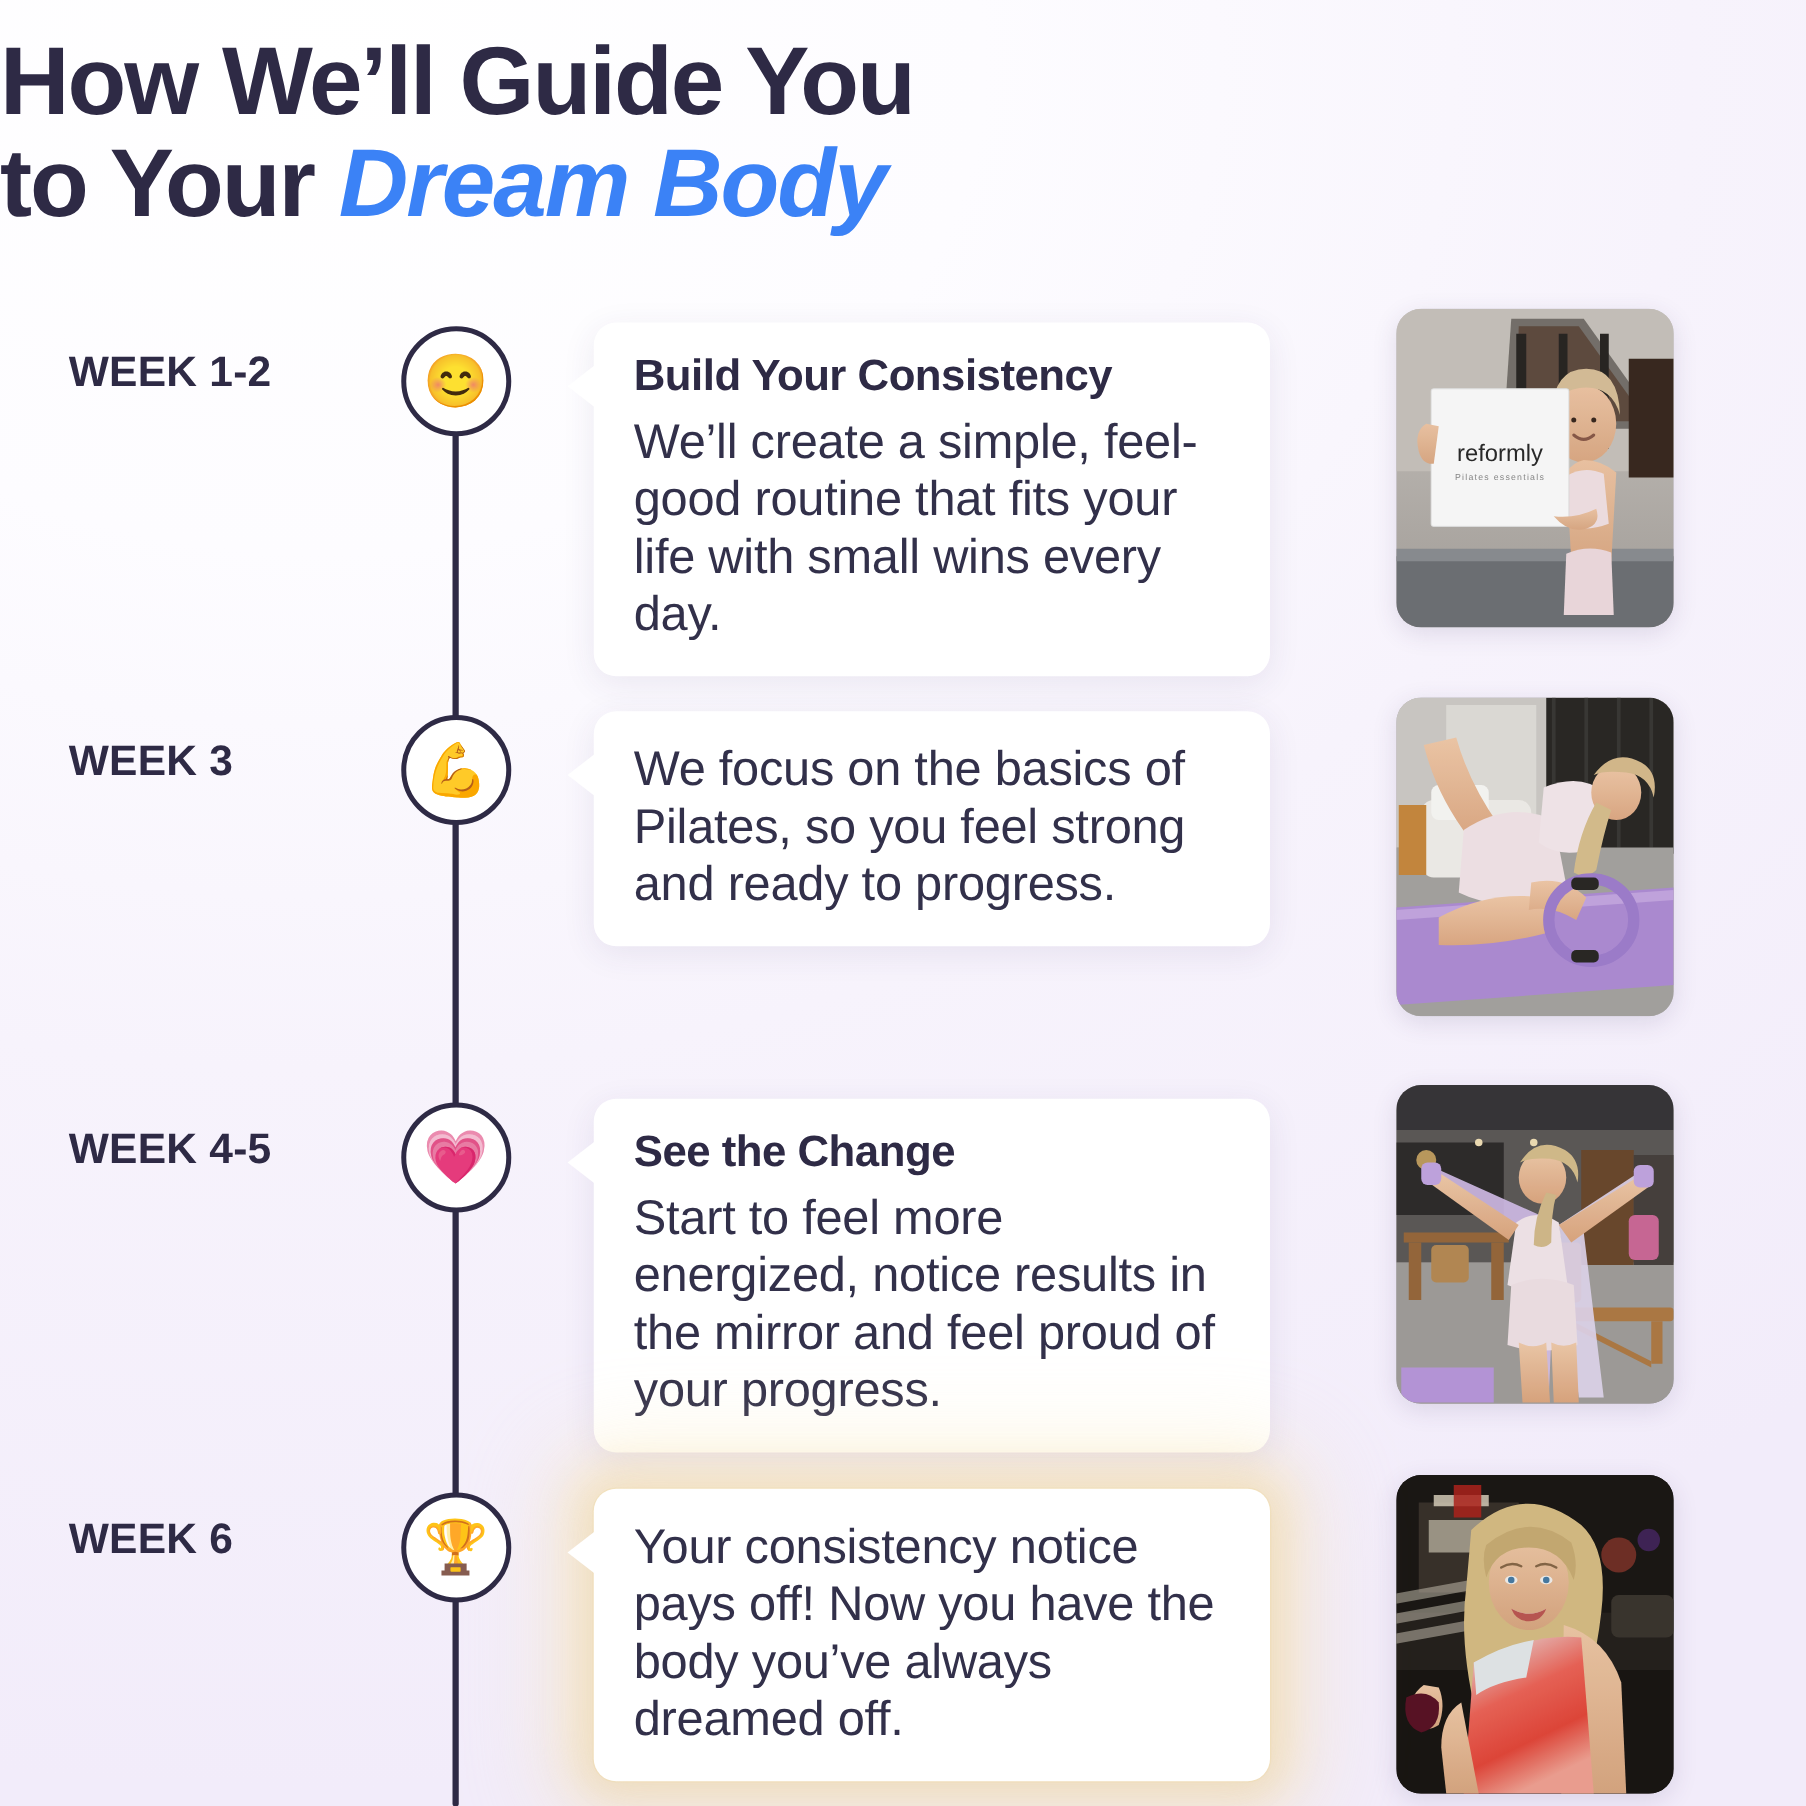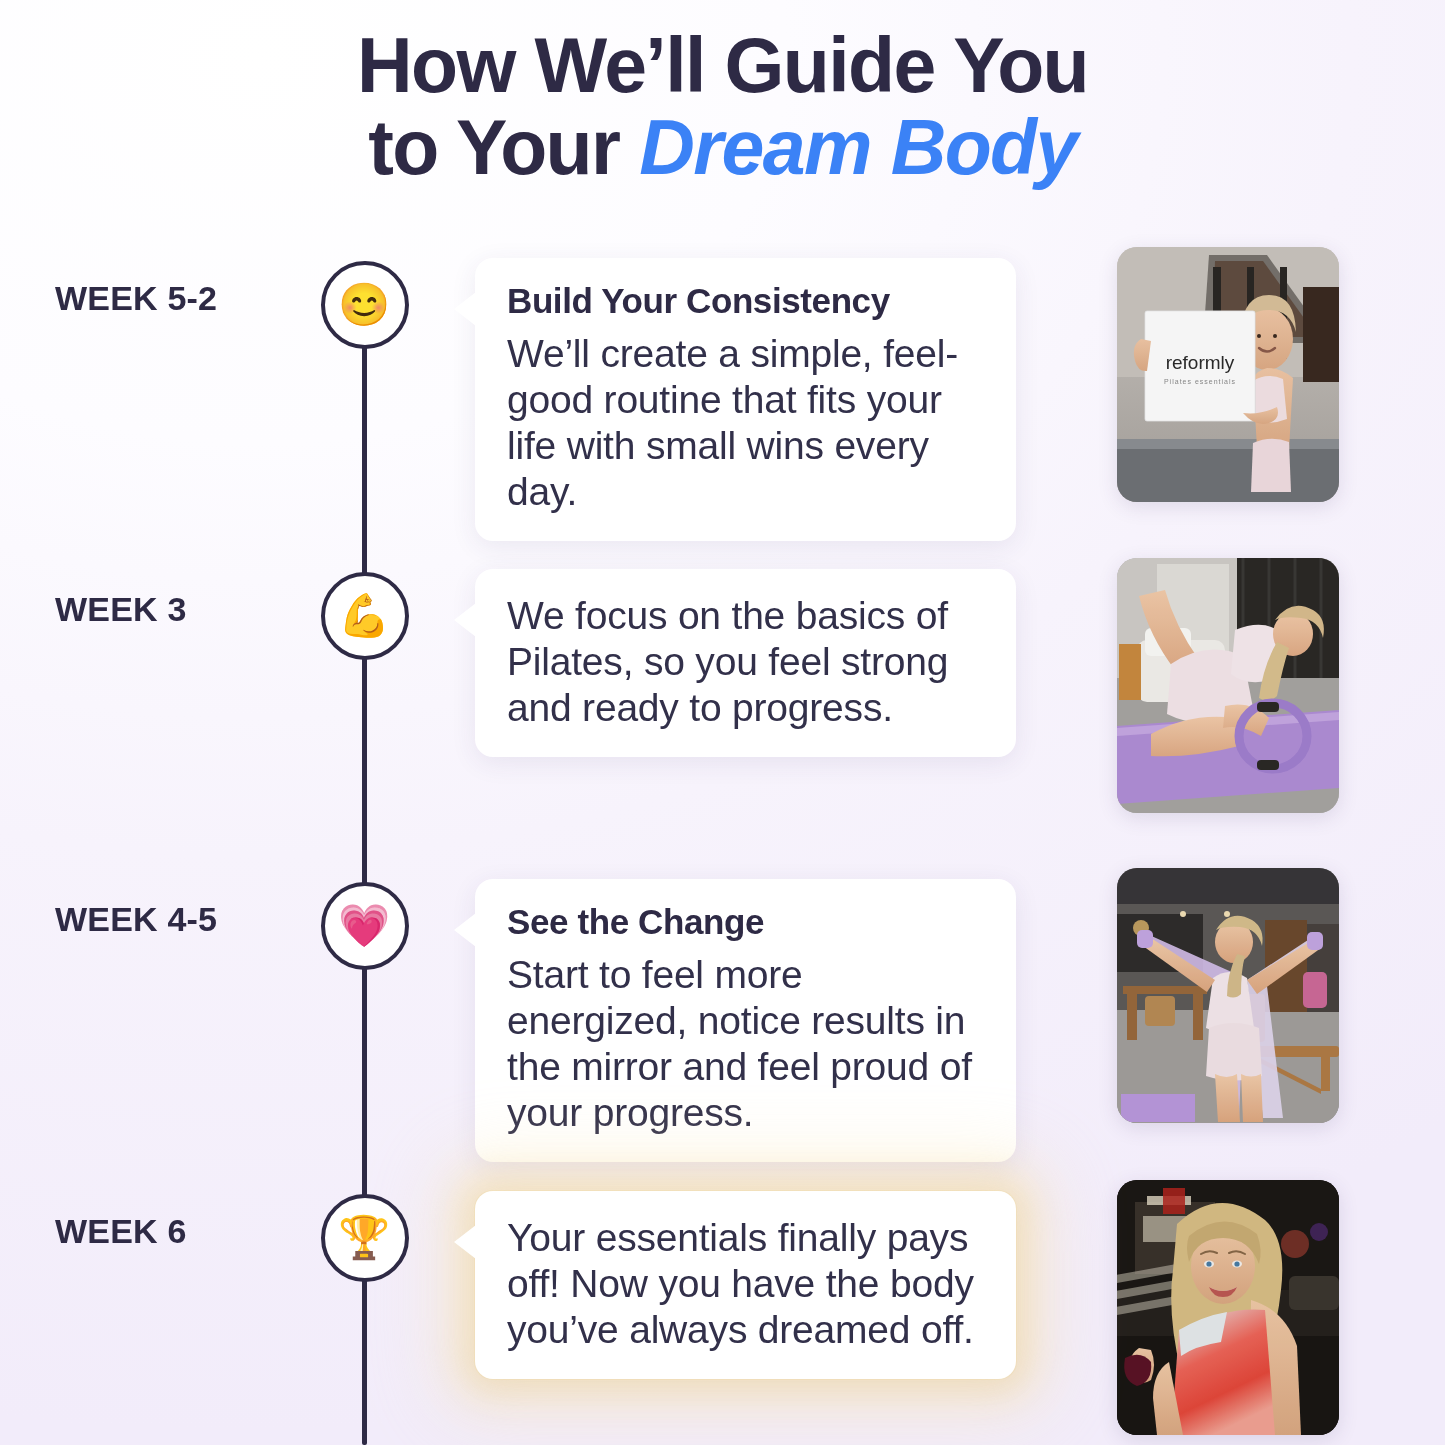--- a/index.html
+++ b/index.html
@@ -13,21 +13,21 @@
   body {
     position:relative;
     background:
       radial-gradient(130% 95% at 18% 4%, #ffffff 0%, #fdfcff 28%, #f7f3fc 58%, #f2ecfa 100%),
       linear-gradient(160deg,#ffffff 0%,#f6f2fc 55%,#f0eaf9 100%);
   }
 
   
   .title-wrap{
     position:absolute; top:24px; left:0; width:1445px;
-    text-align:center;
+    text-align:left;
   }
   .title-line{
     font-size:77px;
     font-weight:bold;
     line-height:1.07;
     color:#2e2a45;
     letter-spacing:-1.6px;
   }
   .accent{
     color:#3b82f6;
@@ -135,21 +135,21 @@
 <body>
 
 <div class="title-wrap">
   <div class="title-line">How We’ll Guide You</div>
   <div class="title-line"><span>to Your </span><span class="accent">Dream Body</span></div>
 </div>
 
 <div class="spine"></div>
 
 <div class="row r0">
-  <div class="week-label">WEEK 5-2</div>
+  <div class="week-label">WEEK 1-2</div>
   <div class="node">😊</div>
   <div class="card">
     <div class="card-arrow"></div>
     <h3>Build Your Consistency</h3>
     <p>We’ll create a simple, feel-good routine that fits your life with small wins every day.</p>
   </div>
   <div class="photo">
     <svg viewBox="0 0 222 255" preserveAspectRatio="xMidYMid slice">
       <defs>
         <linearGradient id="p0bg" x1="0" y1="0" x2="0" y2="1">
@@ -296,21 +296,21 @@
       <rect x="0" y="0" width="222" height="255" fill="#000" opacity="0.04"></rect>
     </svg>
   </div>
 </div>
 
 <div class="row r3">
   <div class="week-label">WEEK 6</div>
   <div class="node">🏆</div>
   <div class="card glow">
     <div class="card-arrow"></div>
-    <p>Your essentials finally pays off! Now you have the body you’ve always dreamed off.</p>
+    <p>Your consistency notice pays off! Now you have the body you’ve always dreamed off.</p>
   </div>
   <div class="photo">
     <svg viewBox="0 0 222 255" preserveAspectRatio="xMidYMid slice">
       <defs>
         <linearGradient id="p3skin" x1="0" y1="0" x2="0" y2="1">
           <stop offset="0" stop-color="#f4cdaa"></stop>
             <stop offset="1" stop-color="#deab84"></stop>
         </linearGradient>
         <linearGradient id="p3top" x1="0" y1="0" x2="0.4" y2="1">
           <stop offset="0" stop-color="#eef1f3"></stop>

